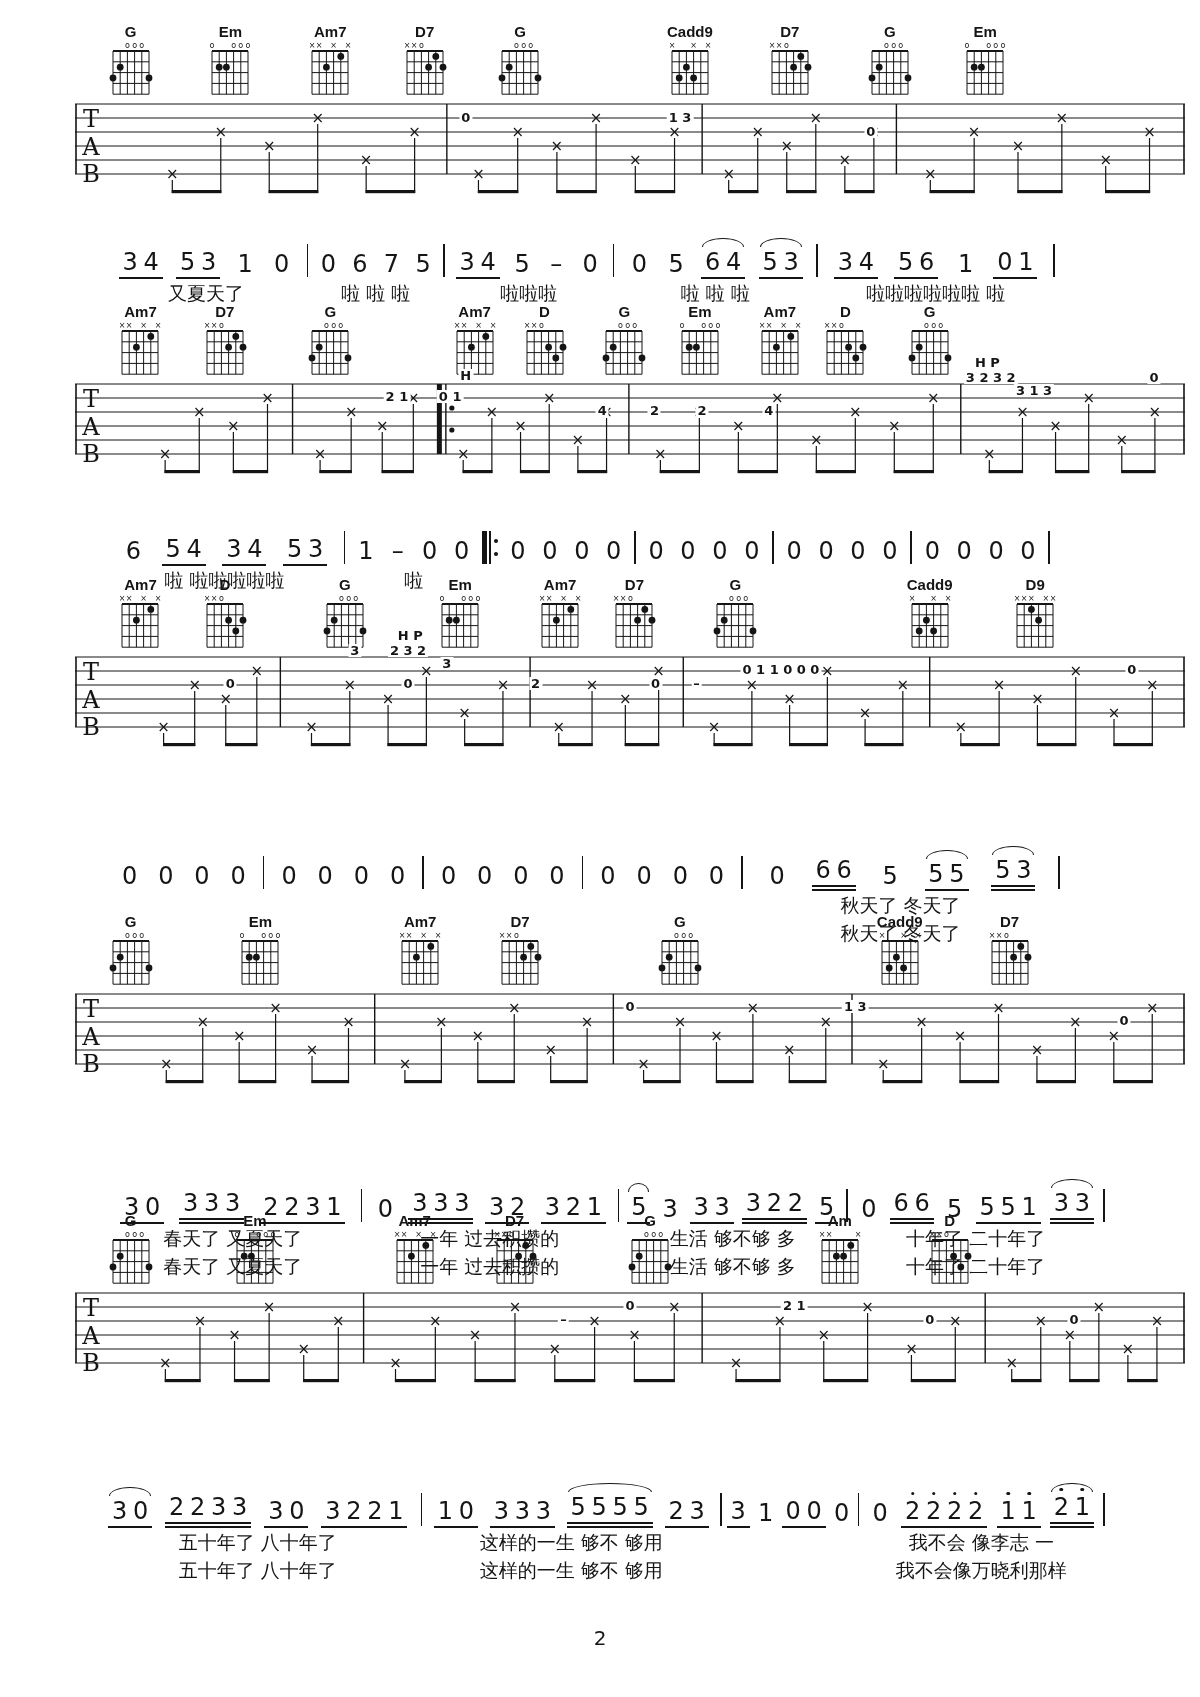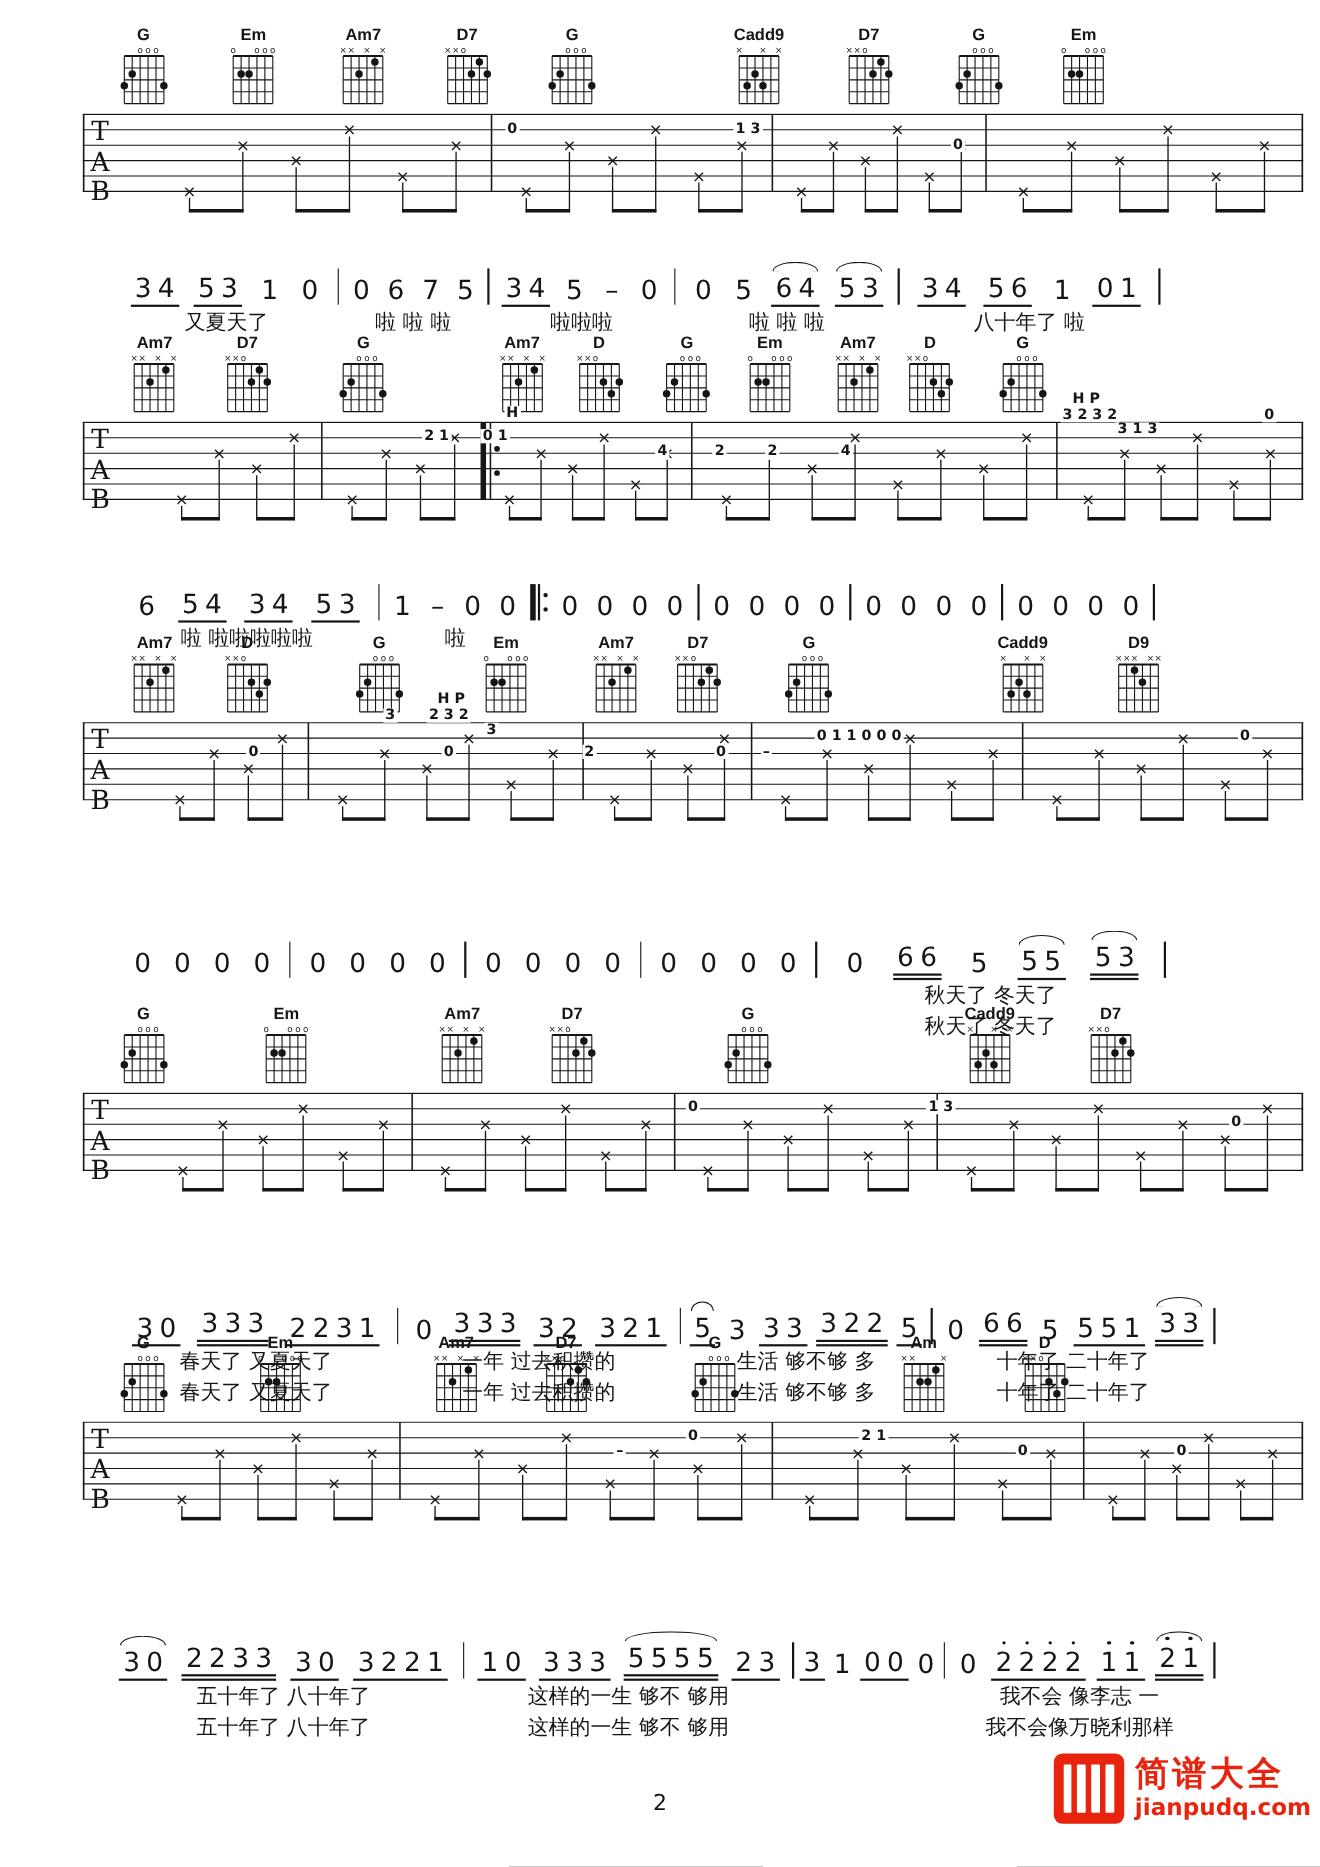--- a/index.html
+++ b/index.html
@@ -386,21 +386,21 @@
                   <span class="nt">6</span>
                 </span>
                 <span class="grp">
                   <span class="nt">1</span>
                 </span>
                 <span class="grp u1">
                   <span class="nt">0</span>
                   <span class="nt">1</span>
                 </span>
               </div>
-              <div class="lyr">八十年了 啦</div>
+              <div class="lyr">啦啦啦啦啦啦 啦</div>
             </div>
             <div class="mbar"></div>
           </div>
         </div>
       </div>
       <div class="sys" style="top: 316px;">
         <div class="chordrow" style="height: 67px;">
           <div class="chord" style="left: 5.9%;"><div class="cname">Am7</div><svg width="52" height="58" viewBox="0 0 52 58">
               <text x="8" y="9" font-size="8" text-anchor="middle" fill="#151515" font-family="&quot;DejaVu Sans&quot;,sans-serif">×</text>
               <text x="15.2" y="9" font-size="8" text-anchor="middle" fill="#151515" font-family="&quot;DejaVu Sans&quot;,sans-serif">×</text>
@@ -1810,27 +1810,13 @@
               <div class="lyr">我不会像万晓利那样</div>
             </div>
             <div class="mbar"></div>
           </div>
         </div>
       </div>
     </div>
 
   <div class="pagenum">2</div>
 
-  <div class="wm">
-    <div class="wmlogo" id="wmlogo" style="background: rgb(232, 36, 14);">
-      <div class="keys">
-          <i></i>
-          <i></i>
-          <i></i>
-          <i></i>
-        </div>
-    </div>
-    <div class="wmtext">
-      <div class="t1" id="wmt1" style="color: rgb(232, 36, 14);">简谱大全</div>
-      <div class="t2" id="wmt2" style="color: rgb(232, 36, 14);">jianpudq.com</div>
-    </div>
-  </div>
 </div>
 
 </body></html>

